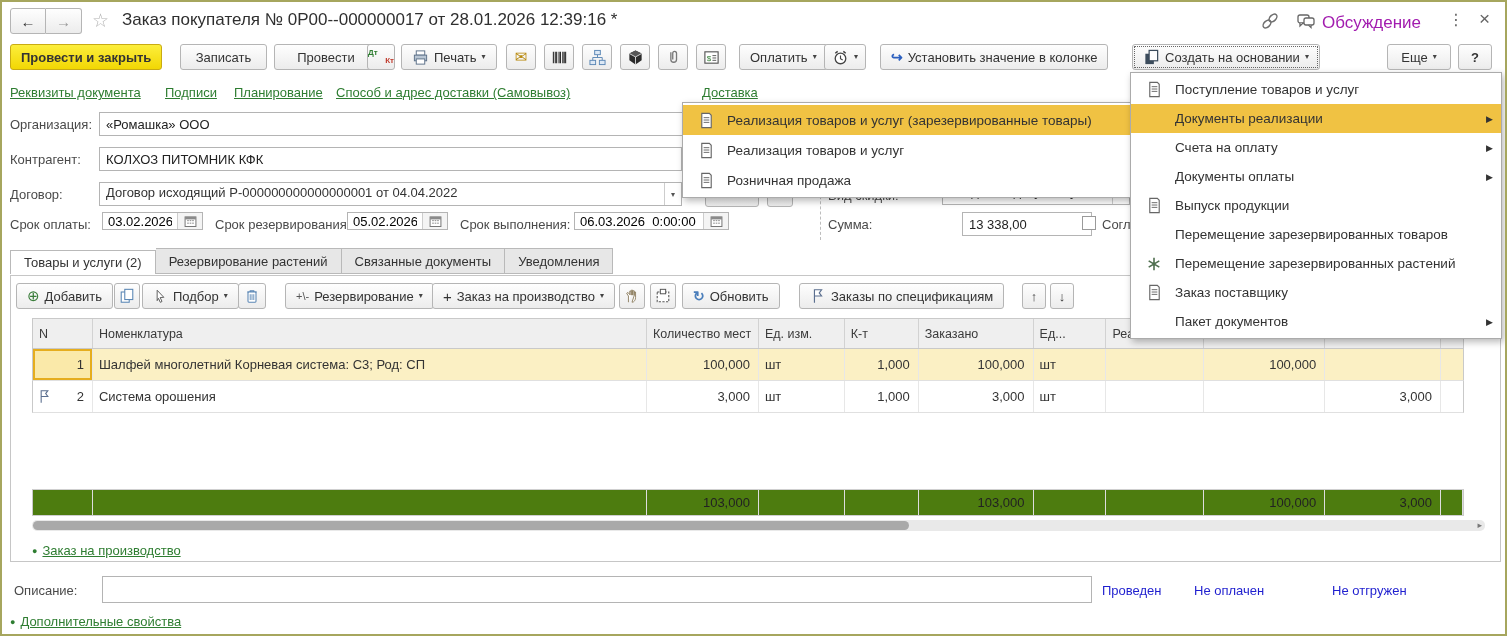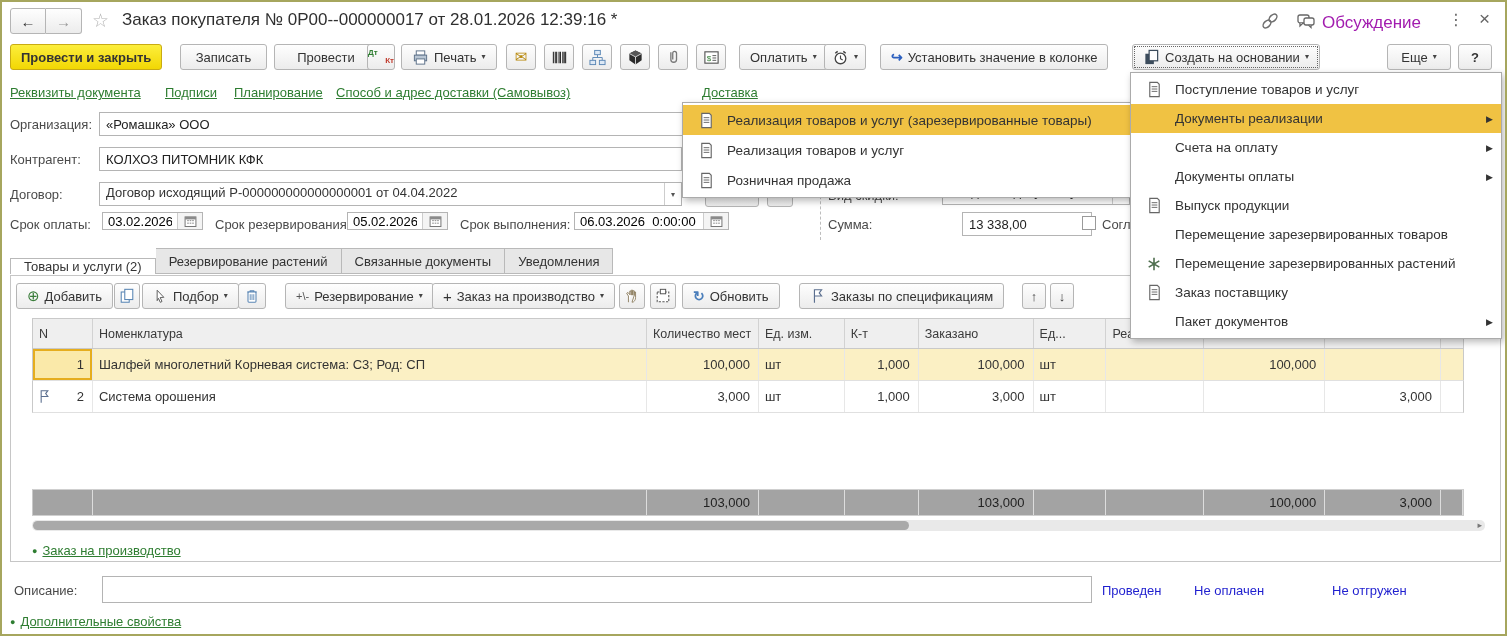--- a/index.html
+++ b/index.html
@@ -34,37 +34,37 @@
   .dategrp input{border:0;outline:0;font-size:13px;padding:0 5px;font-family:inherit;width:64px;}
   .dategrp .calbtn{width:24px;border-left:1px solid #cdcdcd;display:flex;align-items:center;
          justify-content:center;background:#f4f4f4;}
   .cb{width:14px;height:14px;border:1px solid #9a9a9a;background:#fff;box-sizing:border-box;}
   .dashsep{border-left:1px dashed #bdbdbd;width:0;}
   
   .tabs{display:flex;align-items:flex-end;}
   .tab{height:26px;display:flex;align-items:center;padding:0 13px;font-size:13px;
        background:#e7e7e7;border:1px solid #b9b9b9;border-left:none;box-sizing:border-box;}
   .tab:first-child{border-left:1px solid #b9b9b9;}
-  .tab.active{background:#fff;height:16px;border-bottom:none;font-size:13px;}
+  .tab.active{background:#fff;height:24px;border-bottom:none;font-size:13px;}
   .panel{border:1px solid #c6c6c6;background:#fff;box-sizing:border-box;}
   
   .trow{display:flex;box-sizing:border-box;}
   .th{display:flex;align-items:center;padding:0 6px;font-size:12.5px;color:#3a3a3a;
       border-right:1px solid #d2d2d2;box-sizing:border-box;background:#efefef;height:100%;
       white-space:nowrap;overflow:hidden;}
   .td{display:flex;align-items:center;font-size:13px;box-sizing:border-box;height:100%;
       border-right:1px solid #e7e7e7;white-space:nowrap;overflow:hidden;padding:0 6px;}
   .num{justify-content:flex-end;padding-right:8px;}
   .c-n{width:60px;}.c-nom{width:555px;}.c-qty{width:112px;}.c-unit{width:86px;}
   .c-kt{width:74px;}.c-ord{width:115px;}.c-unit2{width:73px;}.c-real{width:98px;}
   .c-x9{width:121px;}.c-x10{width:116px;}.c-x11{width:22px;border-right:none;}
   .rowline{border-bottom:1px solid #e0e0e0;}
   .row-sel{background:#fbf0c4;}
   .ncell-sel{box-shadow:inset 0 0 0 2px #e5ad1e;background:#fae9a9;}
-  .totals{background:#a3a3a3;border-top:1px solid #cfcfcf;border-bottom:1px solid #cfcfcf;}
+  .totals{background:#4d7c0f;border-top:1px solid #cfcfcf;border-bottom:1px solid #cfcfcf;}
   .totals .td{font-size:13px;color:#222;border-right:1px solid #ddd;}
   
   .menu{position:absolute;background:#fff;border:1px solid #ababab;
         box-shadow:2px 3px 7px rgba(0,0,0,.28);padding:2px 0;box-sizing:border-box;z-index:40;}
   .mi{height:29px;display:flex;align-items:center;padding:0 10px 0 12px;font-size:13.5px;
       color:#333;position:relative;white-space:nowrap;}
   .mi .mi-ic{width:22px;margin-right:10px;display:flex;align-items:center;justify-content:center;}
   .mi .sub{position:absolute;right:8px;font-size:9px;color:#333;}
   .mi.hl{background:#f0c243;}
   

